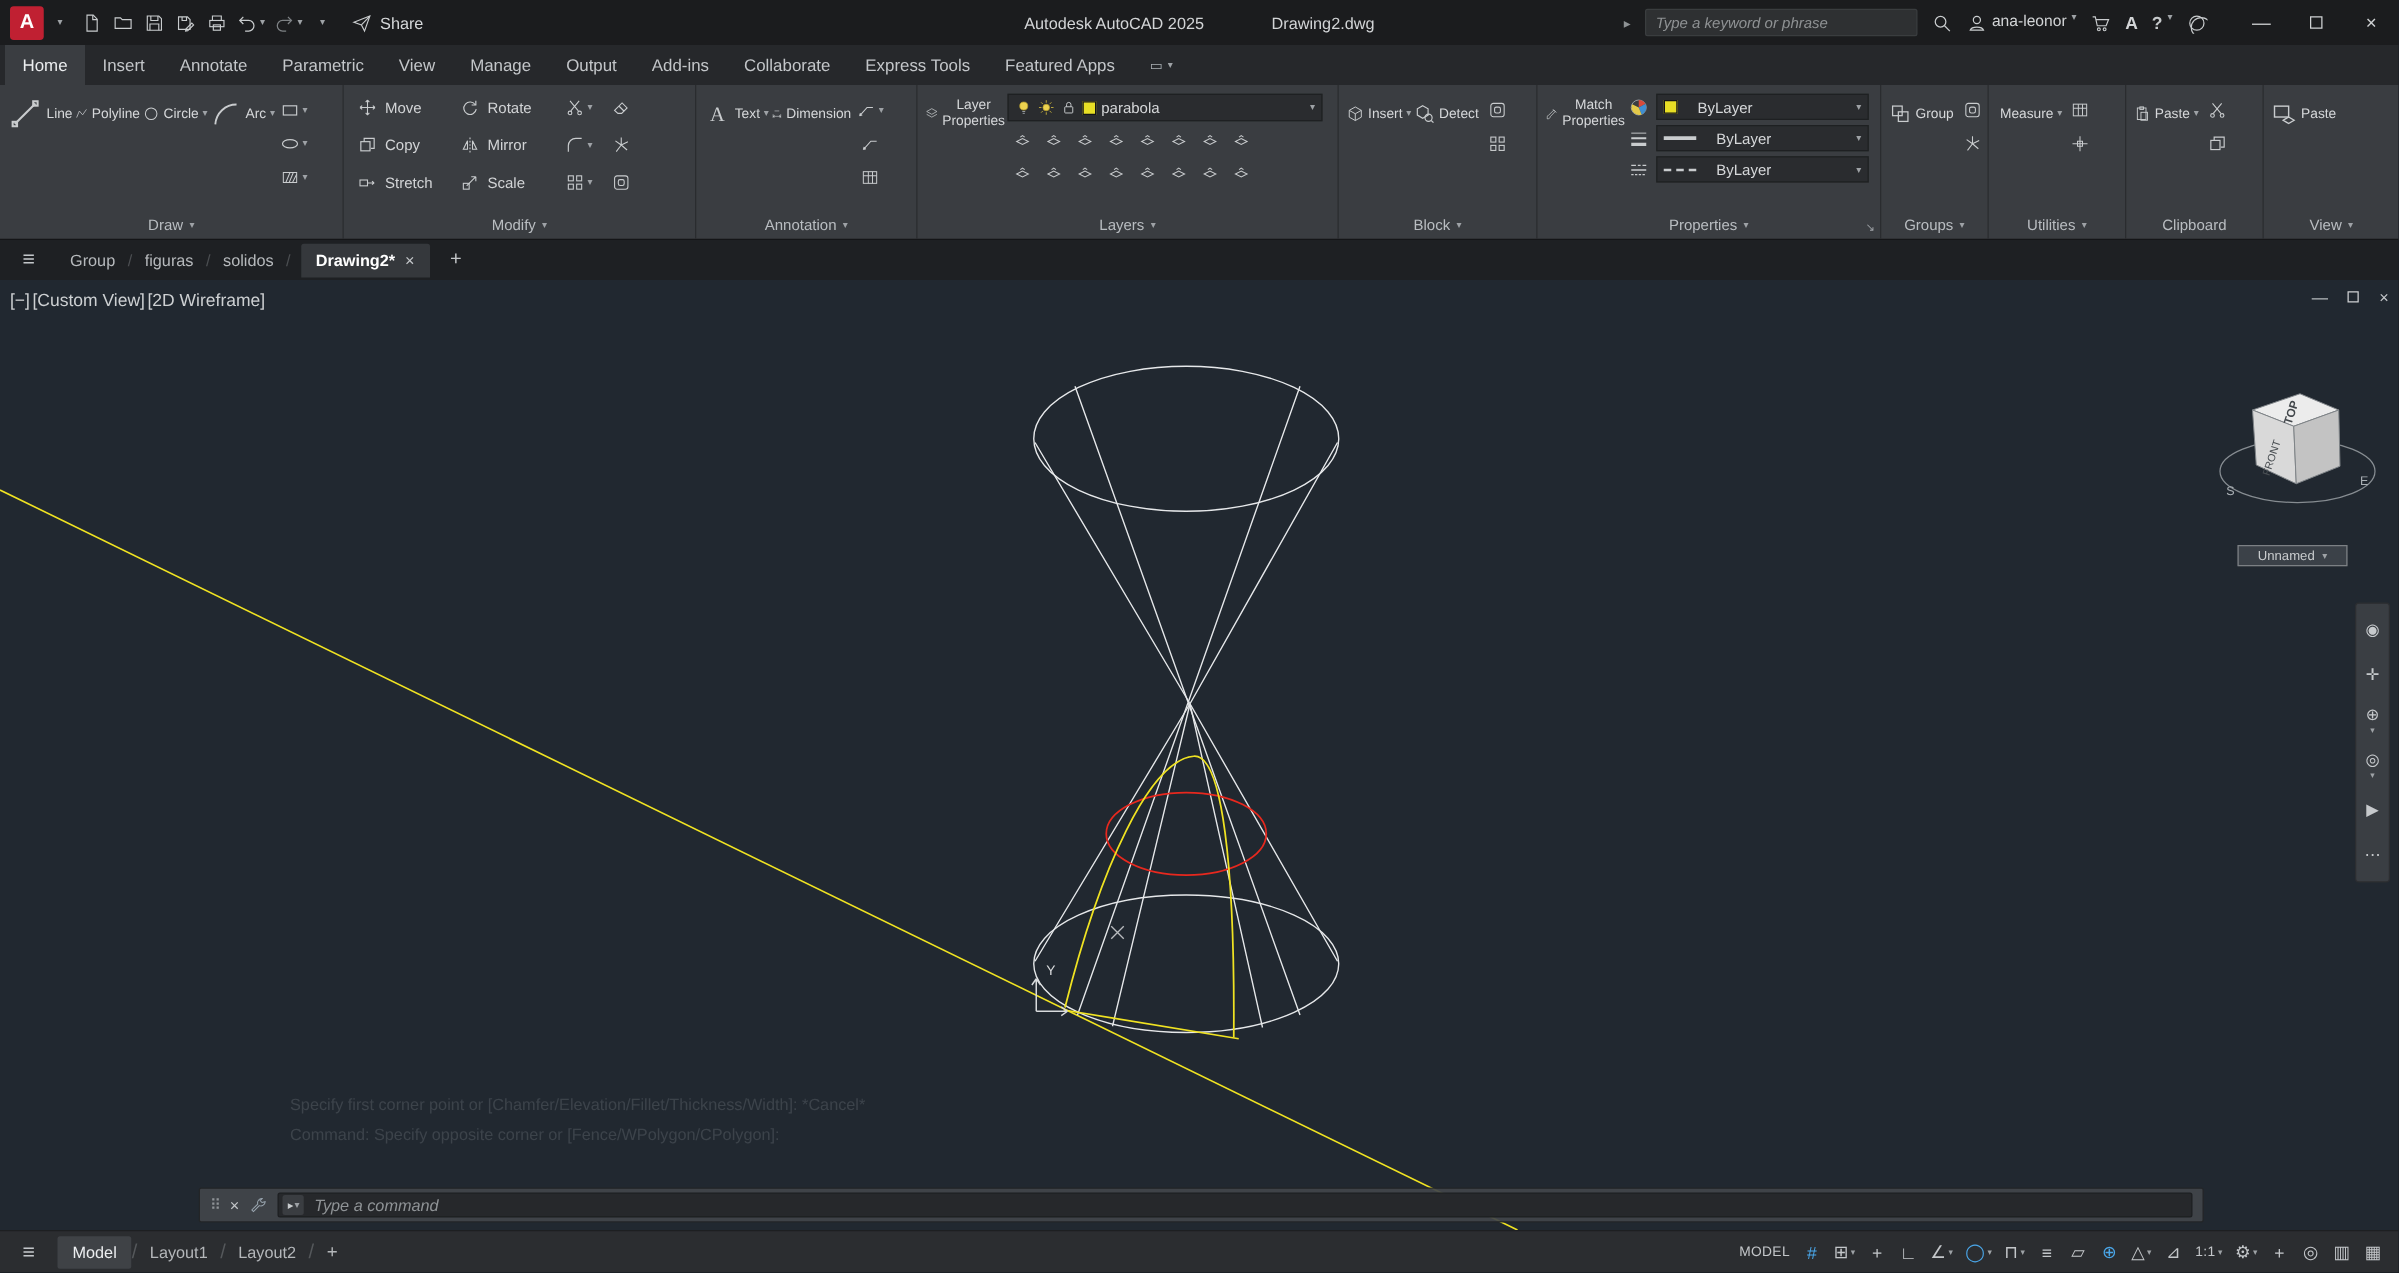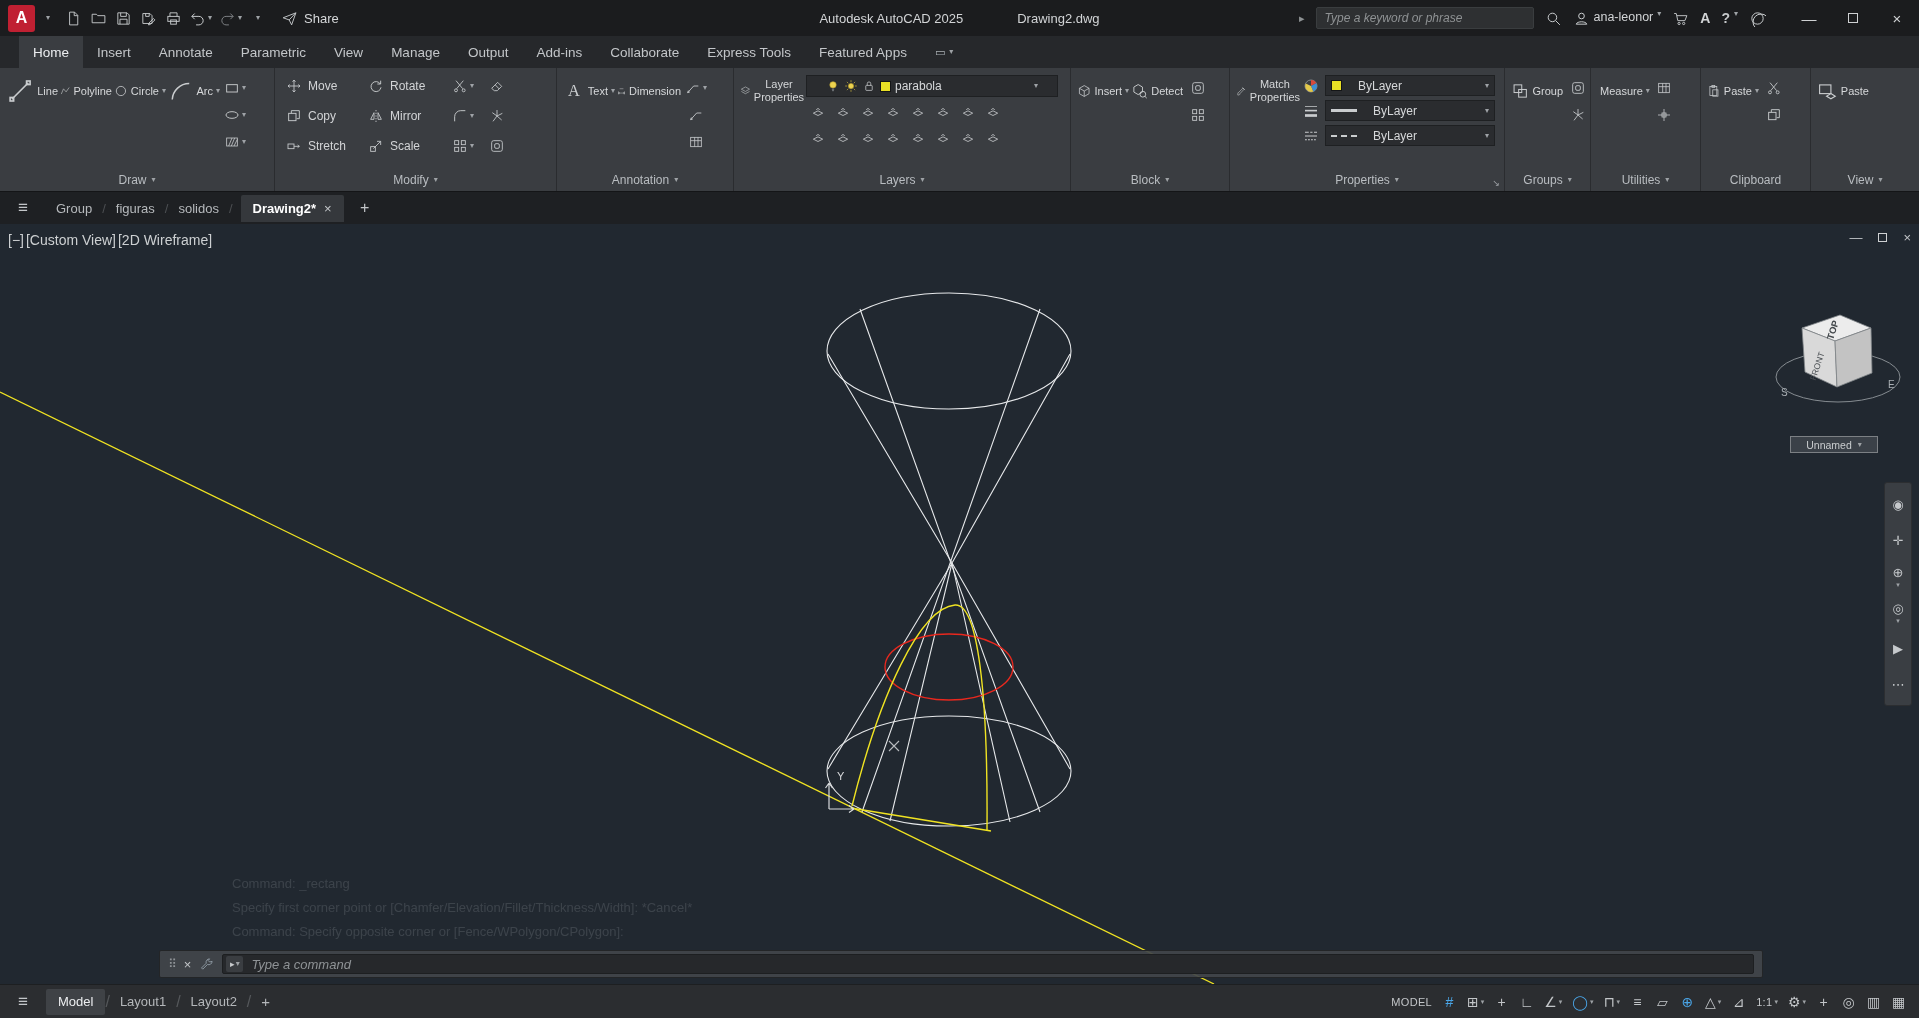--- a/index.html
+++ b/index.html
@@ -22,42 +22,42 @@
 .searchbox::placeholder{color:#8f9294;font-style:italic}
 .tbtn{display:flex;gap:4px;color:#c6c9cb}
 .tbtn .i17{width:17px;height:17px}
 .uname{font-size:12.5px;color:#d2d4d6}
 .alogo2{font-size:14px;font-weight:bold;color:#d2d4d6}
 .help{font-size:14px;font-weight:bold;color:#c6c9cb}
 .winbtns{display:flex;margin-left:10px}
 .wbtn{width:44px;height:36px;display:grid;place-items:center;color:#cfd1d3;font-size:15px}
 .maxbox{width:10px;height:10px;border:1.2px solid #cfd1d3;display:inline-block}
 
-.ribbontabs{position:absolute;top:36px;left:0;right:0;height:32px;background:#26282b;display:flex;align-items:stretch;padding-left:19px;z-index:29;color:#c3c6c9}
+.ribbontabs{position:absolute;top:36px;left:0;right:0;height:32px;background:#26282b;display:flex;align-items:stretch;padding-left:4px;z-index:29;color:#c3c6c9}
 .rtab{display:flex;align-items:center;padding:0 14px;font-size:13.5px}
 .rtab.active{background:#3a3d41;color:#eceef0}
 .rtoggle{display:flex;align-items:center;gap:4px;margin-left:14px;color:#aab0b4;font-size:11px}
 
 .ribbon{position:absolute;top:68px;left:0;right:0;height:124px;background:#3a3d41;display:flex;z-index:28;border-bottom:1px solid #141517}
 .panel{display:flex;flex-direction:column;border-right:1px solid #2a2c2f;flex:0 0 auto}
 .pcontent{flex:1;display:flex;padding:4px 6px;gap:2px;align-items:flex-start}
 .plabel{height:23px;display:flex;align-items:center;justify-content:center;gap:5px;color:#b9bdc1;font-size:12px;position:relative}
 .rbig{width:52px;display:flex;flex-direction:row;align-items:center;padding-top:4px;gap:3px;color:#d6d8da;text-align:center}
 .rbig.wide{width:64px}
 .i32{width:30px;height:30px}
 .i18{width:18px;height:18px}
 .i16{width:16px;height:16px}
 .i14{width:14px;height:14px}
 .rlbl{font-size:11px;line-height:1.15}
 .minicol{display:flex;flex-direction:column;gap:3px;padding-top:4px}
 .mini{height:24px;min-width:26px;display:flex;align-items:center;justify-content:center;gap:2px;color:#c9ccce}
 .modgrid{display:grid;grid-template-columns:80px 80px 32px 32px;grid-auto-rows:28px;align-items:center;padding:4px 8px;column-gap:2px}
 .mbtn{display:flex;align-items:center;gap:6px;font-size:12px;color:#d2d4d6;padding:0 3px}
 .layercol{display:flex;flex-direction:column;gap:4px;padding-top:3px}
-.layerdd{display:flex;align-items:center;gap:4px;background:#2a2c2f;border:1px solid #1e2022;height:22px;padding:0 19px;width:252px;color:#d6d8da;font-size:12px}
+.layerdd{display:flex;align-items:center;gap:4px;background:#2a2c2f;border:1px solid #1e2022;height:22px;padding:0 5px;width:252px;color:#d6d8da;font-size:12px}
 .swatch{width:11px;height:11px;background:var(--layercolor,#e8df25);border:1px solid #141517}
 .mlauto{margin-left:auto}
 .minirow{display:flex;gap:1px}
 .minirow .sm{min-width:24px;height:22px;display:flex;align-items:center;justify-content:center}
 .proprows{display:flex;flex-direction:column;gap:4px;padding-top:3px}
 .proprow{display:flex;align-items:center;gap:5px}
 .propdd{display:flex;align-items:center;gap:16px;background:#2a2c2f;border:1px solid #1e2022;height:21px;padding:0 5px;width:170px;color:#d6d8da;font-size:12px}
 .lwsample{width:26px;height:3px;background:#c9ccce}
 .ltsample{width:26px;height:0;border-top:2px dashed #c9ccce}
 .launcher{position:absolute;right:4px;bottom:3px;font-size:9px;color:#9ea2a6}
@@ -1008,21 +1008,20 @@
         </div>
         <div class="nbtn">
           <span>▶</span>
         </div>
         <div class="nbtn">
           <span>⋯</span>
         </div>
       </div>
 
     <div class="history" id="cmdHistory">
-        <div class="hline">Command: _rectang</div>
         <div class="hline">Specify first corner point or [Chamfer/Elevation/Fillet/Thickness/Width]: *Cancel*</div>
         <div class="hline">Command: Specify opposite corner or [Fence/WPolygon/CPolygon]:</div>
       </div>
 
     <div class="cmdbar">
       <span class="grip">⠿</span>
       <span class="cclose">×</span>
       <svg class="ic wrench">
           <use href="#ic-wrench"></use>
         </svg>

